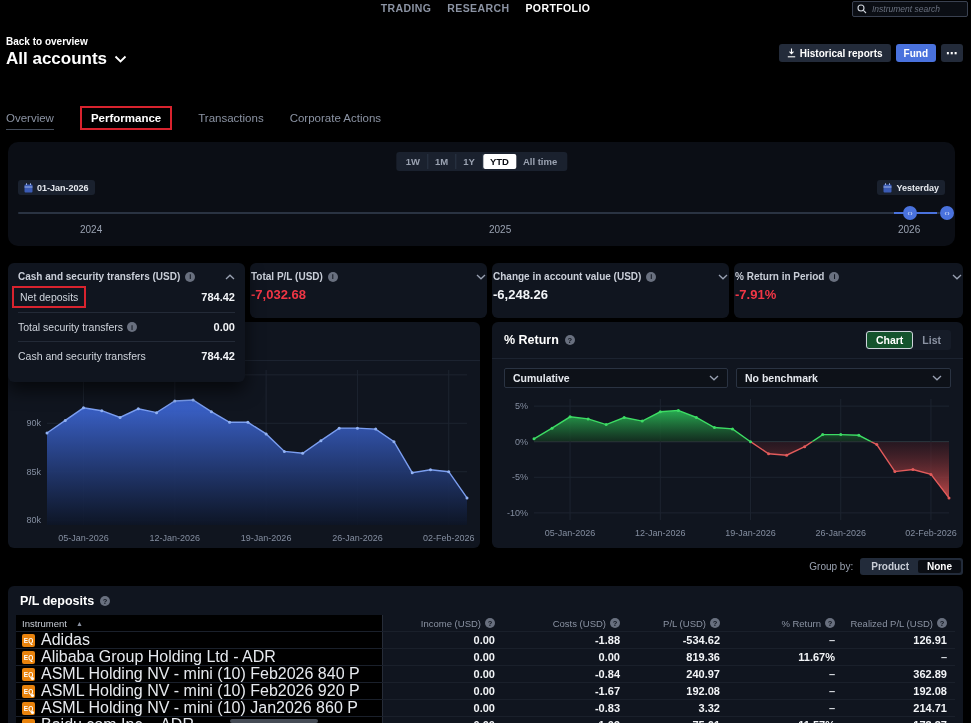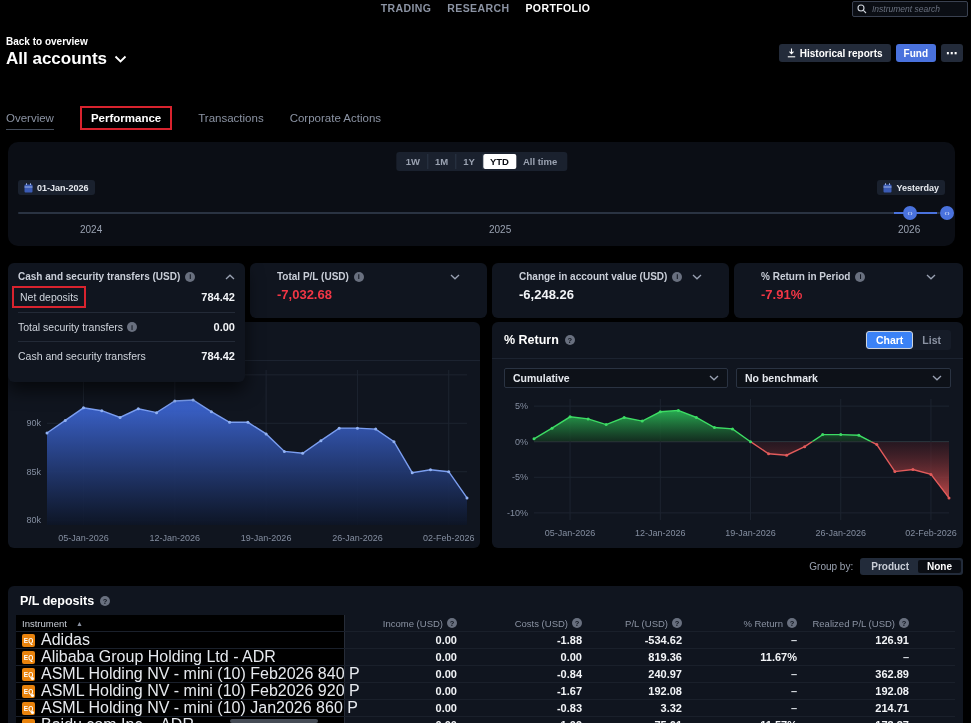--- a/index.html
+++ b/index.html
@@ -48,21 +48,21 @@
   .slider-range{position:absolute;left:886px;width:43px;top:70px;height:2px;background:#4a72dd;}
   .slider-handle{position:absolute;top:64px;width:14px;height:14px;border-radius:50%;background:#4a72dd;
                  color:#dfe6f7;font-size:7px;display:flex;align-items:center;justify-content:center;
                  letter-spacing:0;cursor:grab;z-index:2;}
   .h-left{left:895px;} .h-right{left:932px;}
   .year-label{position:absolute;top:82px;font-size:10px;color:#9aa2b1;}
   .y-2024{left:72px;} .y-2025{left:481px;} .y-2026{left:890px;}
 
   
   .card{position:absolute;background:#10151f;border-radius:6px;box-sizing:border-box;}
-  .sum-card{height:55px;padding:8px 27px;cursor:pointer;}
+  .sum-card{height:55px;padding:8px 1px;cursor:pointer;}
   .sum-head{display:flex;align-items:center;gap:5px;}
   .sum-title{font-size:10px;font-weight:bold;color:#c9ced8;}
   .sum-chev{margin-left:auto;}
   .sum-value{font-size:13px;font-weight:bold;margin-top:5px;color:#f2f4f7;}
   .neg{color:#f23645;} .pos{color:#2ebd59;}
   .expanded-card{left:8px;top:263px;width:237px;height:119px;z-index:10;padding:8px 10px;
                  box-shadow:0 8px 18px rgba(0,0,0,.65);}
   .exp-row{display:flex;align-items:center;justify-content:space-between;height:28px;border-top:1px solid #232a37;}
   .exp-row.no-border{border-top:none;height:30px;}
   .exp-label{font-size:10.5px;color:#cfd4dc;display:flex;align-items:center;gap:4px;}
@@ -73,42 +73,42 @@
         font-size:7.5px;font-weight:bold;align-items:center;justify-content:center;flex:none;cursor:pointer;}
 
   
   .left-chart-card{left:8px;top:322px;width:472px;height:226px;}
   .left-chart-card .hidden-head{height:38px;border-bottom:1px solid #1c2330;}
   .right-chart-card{left:492px;top:322px;width:471px;height:226px;}
   .rc-head{display:flex;align-items:center;height:36px;padding:0 12px;border-bottom:1px solid #1c2330;}
   .rc-title{font-size:12.5px;font-weight:bold;color:#fff;display:flex;align-items:center;gap:6px;}
   .toggle-group{margin-left:auto;display:flex;align-items:center;background:#161c28;border-radius:3px;padding:1px;}
   .toggle-opt{font-size:10.5px;font-weight:bold;color:#8b93a3;padding:2px 9px;cursor:pointer;}
-  .toggle-opt.active{color:#fff;border:1px solid #cfd4dc;border-radius:3px;background:#3b82f6;}
+  .toggle-opt.active{color:#fff;border:1px solid #cfd4dc;border-radius:3px;background:#14532d;}
   .selects-row{display:flex;gap:8px;padding:9px 12px 0 12px;}
   .select{height:20px;background:#0d1118;border:1px solid #2a3342;border-radius:2px;display:flex;
           align-items:center;justify-content:space-between;padding:0 8px;font-size:10.5px;
           font-weight:bold;color:#e6e9ee;cursor:pointer;box-sizing:border-box;}
   .sel-series{width:224px;} .sel-bench{width:215px;}
 
   
   .groupby{position:absolute;top:558px;right:8px;display:flex;align-items:center;gap:7px;}
   .groupby-label{font-size:10px;color:#9aa2b1;}
   .gb-toggle{display:flex;background:#222b3a;border-radius:3px;padding:2px;}
   .gb-opt{font-size:10px;font-weight:bold;color:#c8cdd6;padding:1px 9px;cursor:pointer;border-radius:2px;}
   .gb-opt.active{background:#0a0d13;color:#fff;}
 
   
   .pl-card{left:8px;top:586px;width:955px;height:170px;padding:8px 8px 0 8px;}
   .pl-title{font-size:12.5px;font-weight:bold;color:#fff;display:flex;align-items:center;gap:6px;padding:0 4px 7px 4px;}
   .tbl{width:100%;}
   .trow{display:flex;align-items:stretch;height:16px;border-bottom:1px solid #1a202b;}
   .thead .cell{font-size:9.5px;color:#8b93a3;font-weight:normal;}
   .cell{display:flex;align-items:center;box-sizing:border-box;}
-  .c-inst{width:329px;background:#000;padding-left:6px;gap:6px;border-right:1px solid #262c38;cursor:pointer;}
+  .c-inst{width:367px;background:#000;padding-left:6px;gap:6px;border-right:1px solid #262c38;cursor:pointer;}
   .c-num{justify-content:flex-end;padding-right:8px;font-size:11px;font-weight:bold;color:#f2f4f7;}
   .c-income{width:120px;} .c-costs{width:125px;} .c-pl{width:100px;} .c-ret{width:115px;} .c-real{width:112px;}
   .thead .c-inst{color:#c8cdd6;font-size:9.5px;cursor:pointer;}
   .thead .c-num{font-weight:normal;gap:4px;cursor:pointer;}
   .sort-arrow{color:#8b93a3;font-size:7px;margin-left:3px;}
   .inst-name{font-size:16px;color:#e6e9ee;white-space:nowrap;}
   .badge{width:13px;height:13px;background:#e8820c;border-radius:2px;color:#fff;font-size:6.5px;font-weight:bold;
          display:flex;align-items:center;justify-content:center;flex:none;position:relative;}
   .badge.opt::after{content:"";position:absolute;right:1px;bottom:1px;width:3px;height:3px;background:#fff;border-radius:50%;}
   .dash{color:#d6dae0;}

